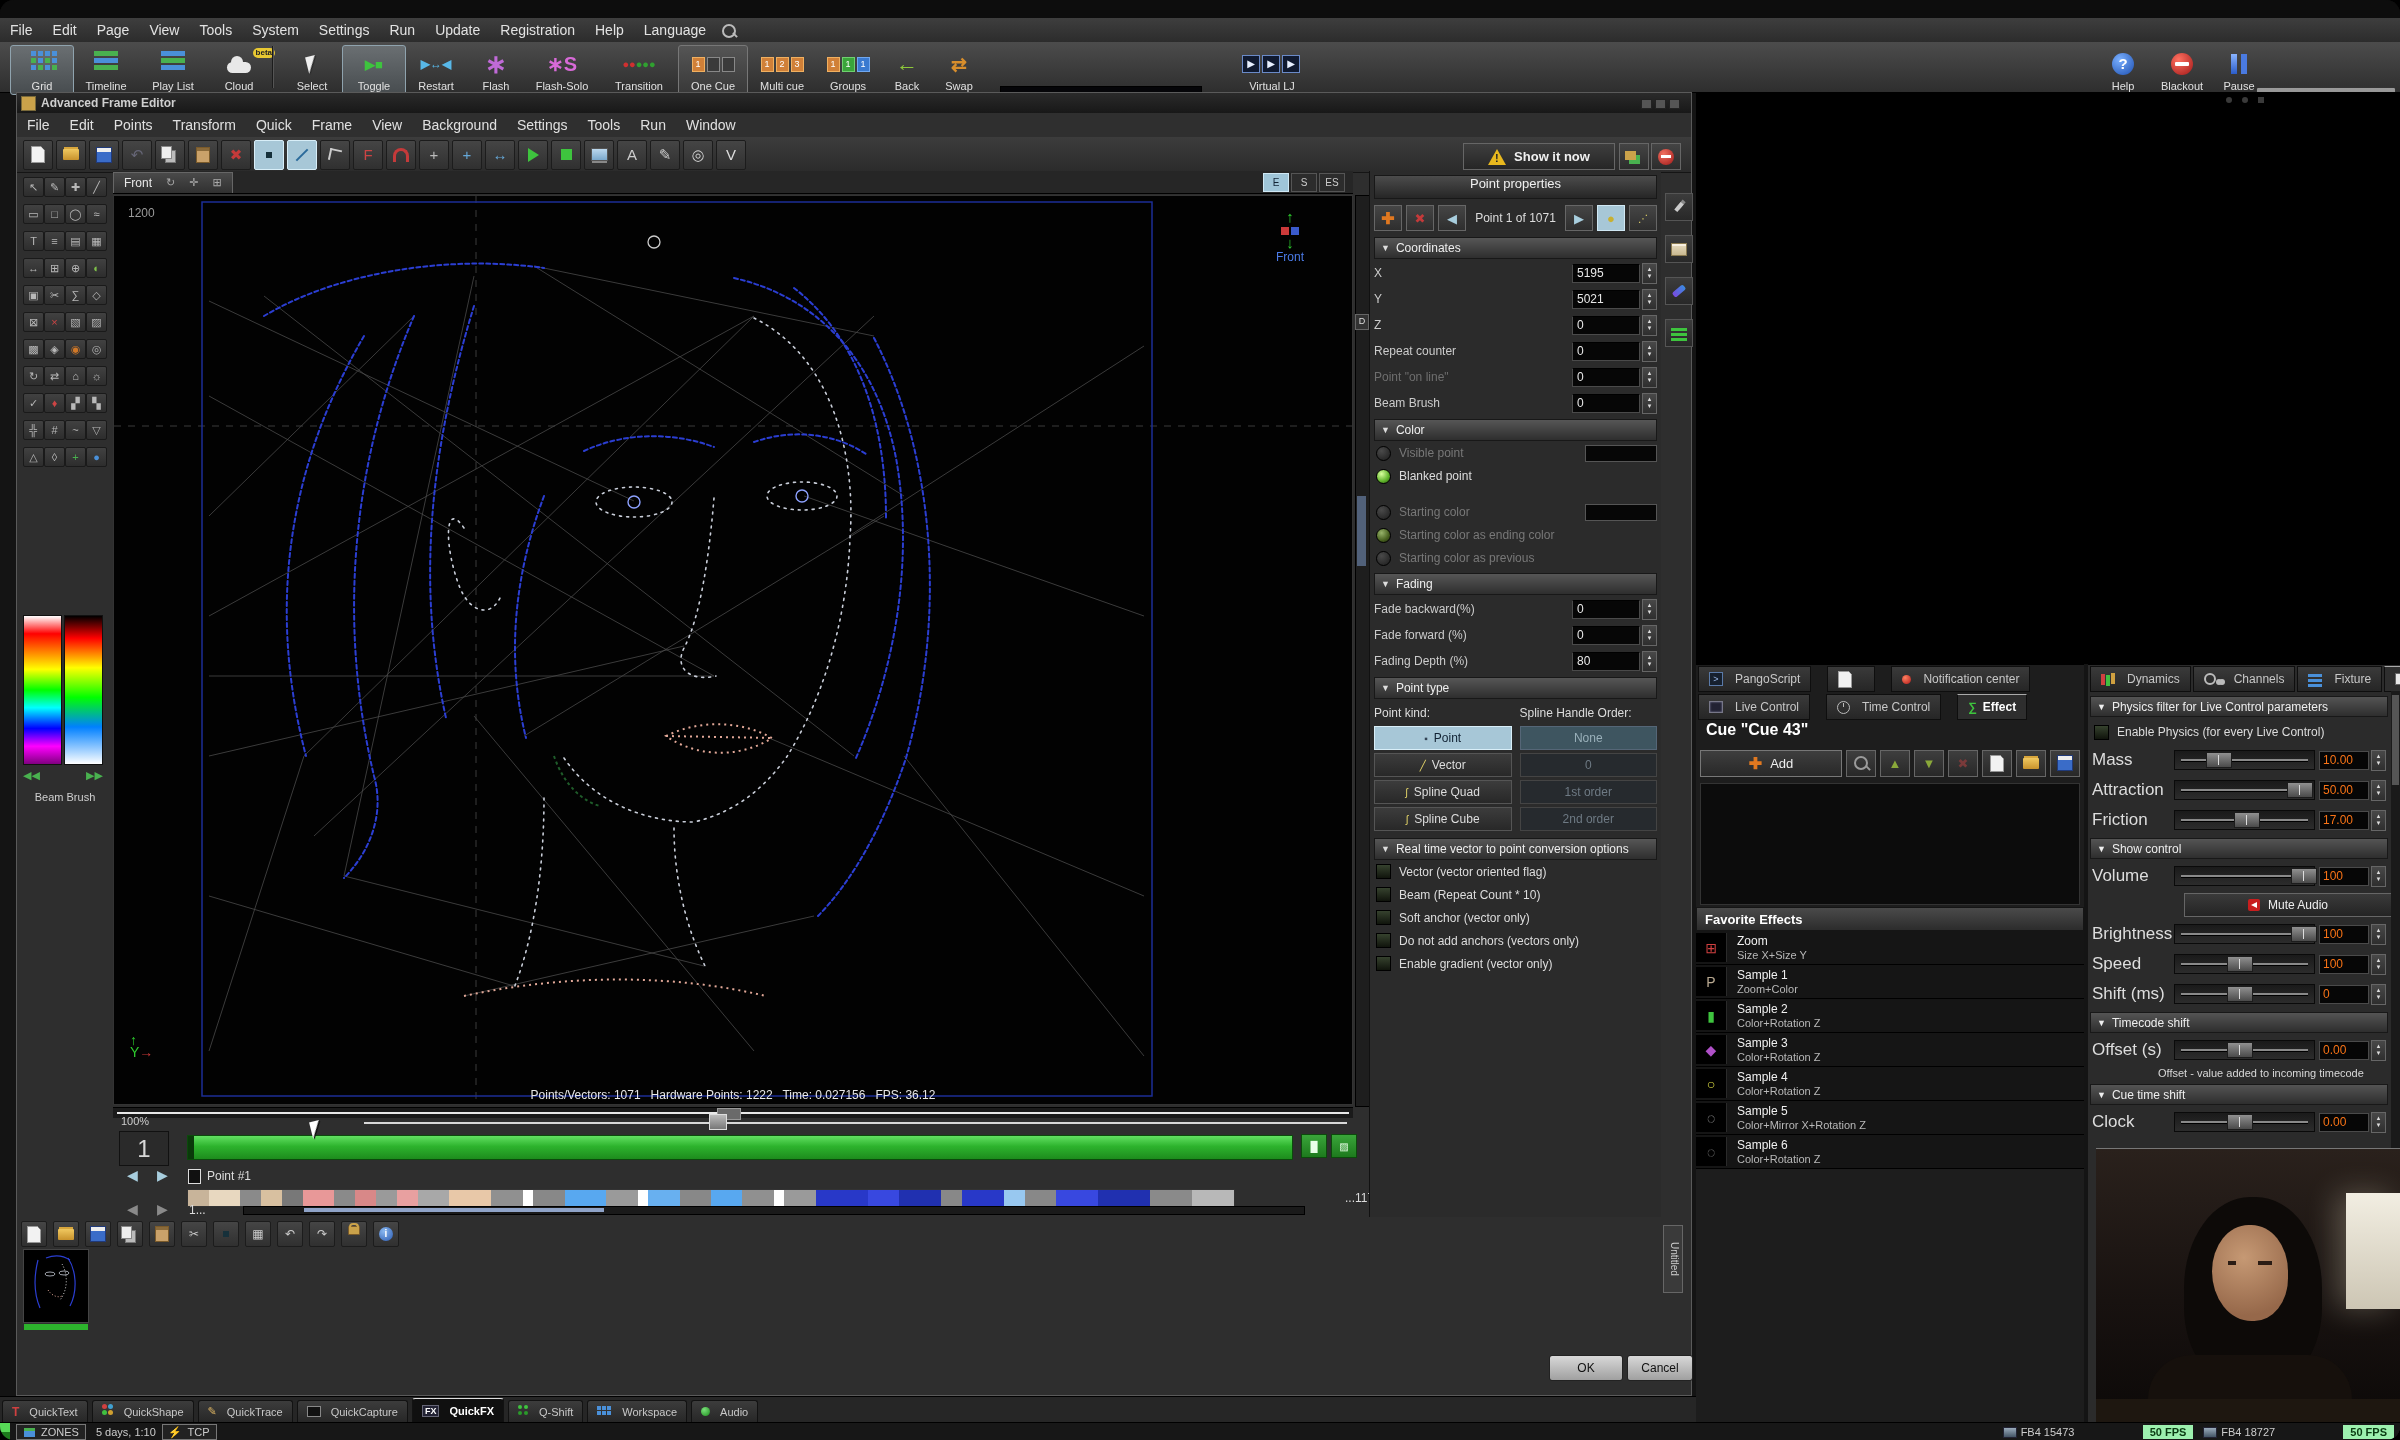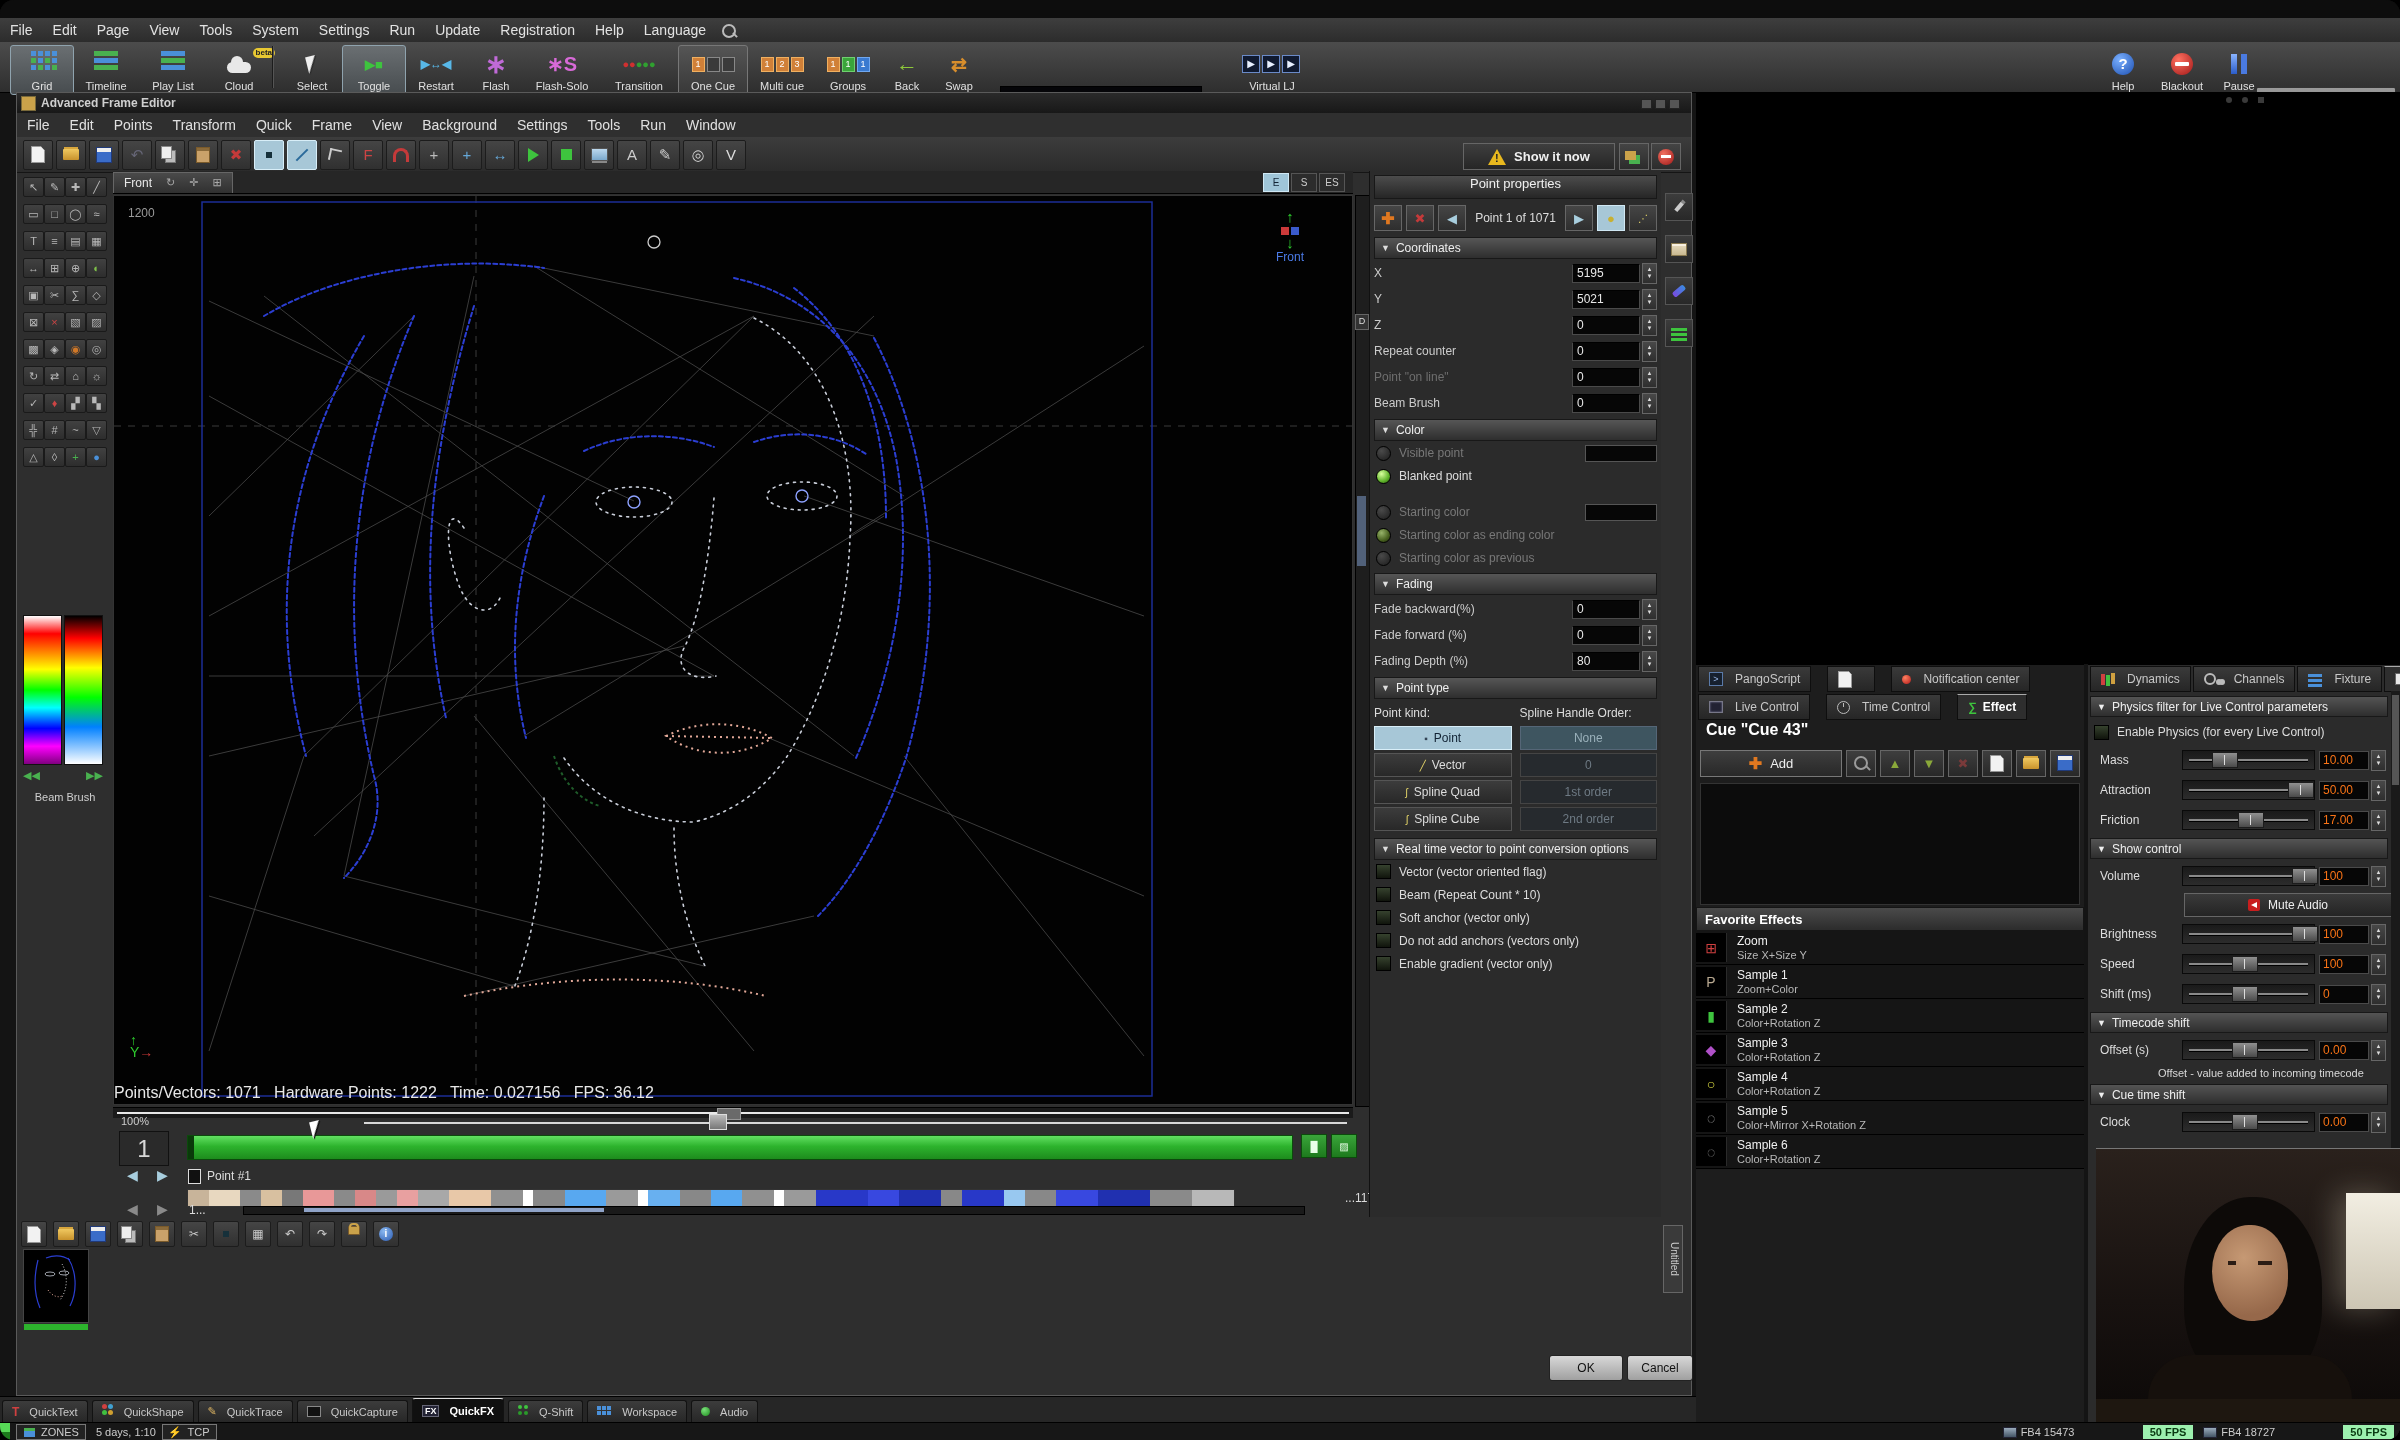--- a/index.html
+++ b/index.html
@@ -122,21 +122,21 @@
   .projbtn:first-child{background:#9fc5d8;color:#123;border-color:#cfe8f4;}
   #canvas{left:96px;top:102px;width:1240px;height:910px;background:#020202;border:1px solid #333;box-sizing:border-box;}
   #csize{position:absolute;left:14px;top:10px;color:#9a9a9a;font-size:12px;}
   #gizmo{position:absolute;right:48px;top:14px;text-align:center;line-height:13px;}
   #gizmo .up{color:#2ecc2e;font-size:15px;}
   #gizmo .sq{display:inline-block;width:8px;height:8px;margin:0 1px;}
   #gizmo .down{color:#2ecc2e;font-size:15px;}
   #gizmolabel{color:#4b7be8;font-size:12px;margin-top:2px;}
   #yaxis{position:absolute;left:16px;bottom:46px;color:#2ecc2e;font-size:14px;line-height:12px;}
   #yaxis .x{color:#cc3a3a;}
-  #cstatus{position:absolute;left:0;bottom:2px;width:100%;text-align:left;color:#e8e8e8;font-size:16px;white-space:pre;}
+  #cstatus{position:absolute;left:0;bottom:2px;width:100%;text-align:center;color:#e8e8e8;font-size:12px;white-space:pre;}
   #vscroll{left:1338px;top:102px;width:13px;height:910px;background:#1e1e1e;border:1px solid #000;}
   #vthumb{position:absolute;left:1px;top:300px;width:9px;height:70px;background:#51617a;}
   #dbtn{position:absolute;left:-1px;top:118px;width:12px;height:14px;background:#333;border:1px solid #666;color:#ddd;font-size:9px;text-align:center;line-height:13px;}
   #hscroll{left:96px;top:1014px;width:1240px;height:10px;background:#1a1a1a;border-top:1px solid #000;}
   #hscroll .line{position:absolute;left:4px;right:4px;top:4px;height:2px;background:#e8e8e8;}
   #hscroll .hthumb{position:absolute;left:604px;top:0;width:22px;height:10px;background:#6a6a6a;border:1px solid #999;}
   .mousecursor{position:absolute;left:294px;top:1028px;width:0;height:0;border-left:10px solid #fff;border-bottom:17px solid transparent;transform:rotate(-14deg);filter:drop-shadow(1px 1px 0 #000);z-index:5;}
 
   
   #zoomrow{left:96px;top:1024px;width:1240px;height:12px;}
@@ -266,21 +266,21 @@
   .fxname{font-size:12px;color:#f0f0f0;}
   .fxdesc{font-size:11px;color:#b8b8b8;}
 
   #rightpanel{left:2088px;top:664px;width:312px;height:776px;background:#2b2b2b;border-top:1px solid #000;}
   #rtabs{display:flex;gap:2px;padding:1px 2px;}
   #mcontent{position:absolute;left:0;top:26px;width:302px;}
   .mhdr{height:19px;background:linear-gradient(#545454,#2e2e2e);border:1px solid #181818;color:#eee;font-size:12px;
         display:flex;align-items:center;padding:0 6px;margin:5px 2px 2px 2px;}
   .mhdr .tri{font-size:9px;margin-right:6px;}
   .mrow{display:flex;align-items:center;height:26px;margin:4px 4px;}
-  .mrow .lbl{width:82px;font-size:12px;color:#ddd;margin-left:8px;}
+  .mrow .lbl{width:82px;font-size:17px;color:#ddd;}
   .mslider{position:relative;flex:1;height:18px;background:linear-gradient(#1a1a1a,#2c2c2c);border:1px solid #0a0a0a;}
   .mslider::before{content:"";position:absolute;left:6px;right:6px;top:8px;height:2px;background:#8a8a8a;box-shadow:0 1px 0 #000;}
   .mthumb{position:absolute;top:1px;left:var(--pos,50%);width:24px;height:14px;transform:translateX(-50%);
           background:linear-gradient(#909090,#4a4a4a);border:1px solid #1c1c1c;}
   .mthumb::after{content:"";position:absolute;left:11px;top:2px;width:1px;height:10px;background:#ddd;}
   .mval{width:42px;height:17px;margin-left:4px;background:#060606;border:1px solid #4a4a4a;color:#f97316;font-size:12px;
         padding:0 3px;line-height:17px;}
   .enrow{display:flex;align-items:center;height:22px;margin:4px 6px;}
   .enrow .chk{width:13px;height:13px;margin-right:8px;border:1px solid #000;background:linear-gradient(#36422e,#10140c);}
   .enrow .lbl{font-size:12px;color:#ddd;}

